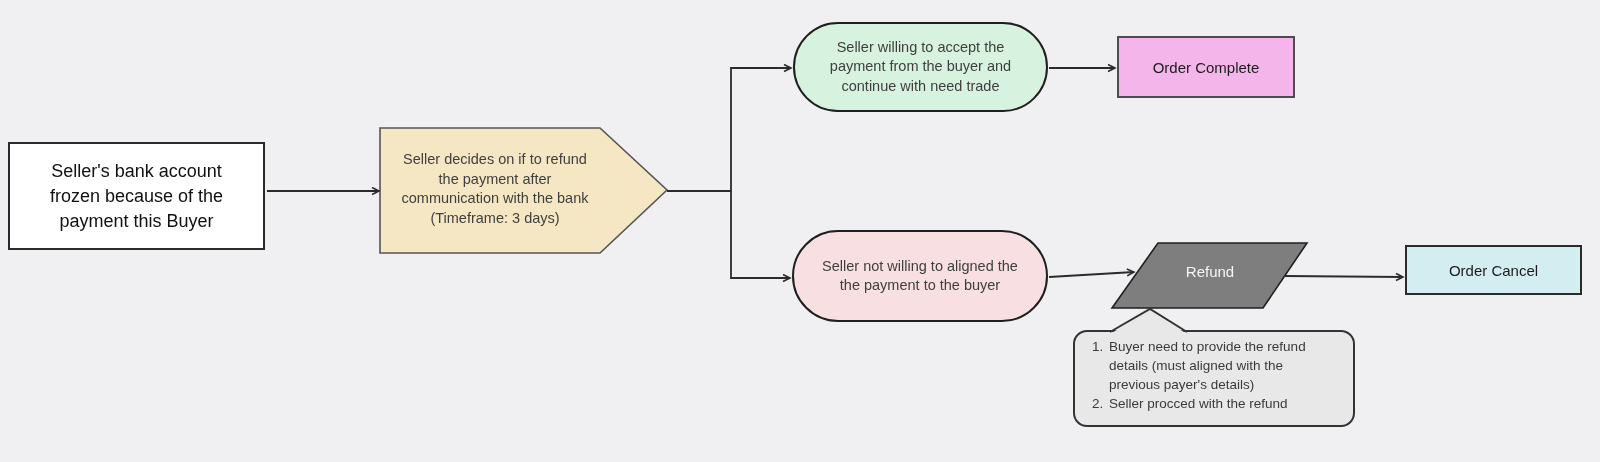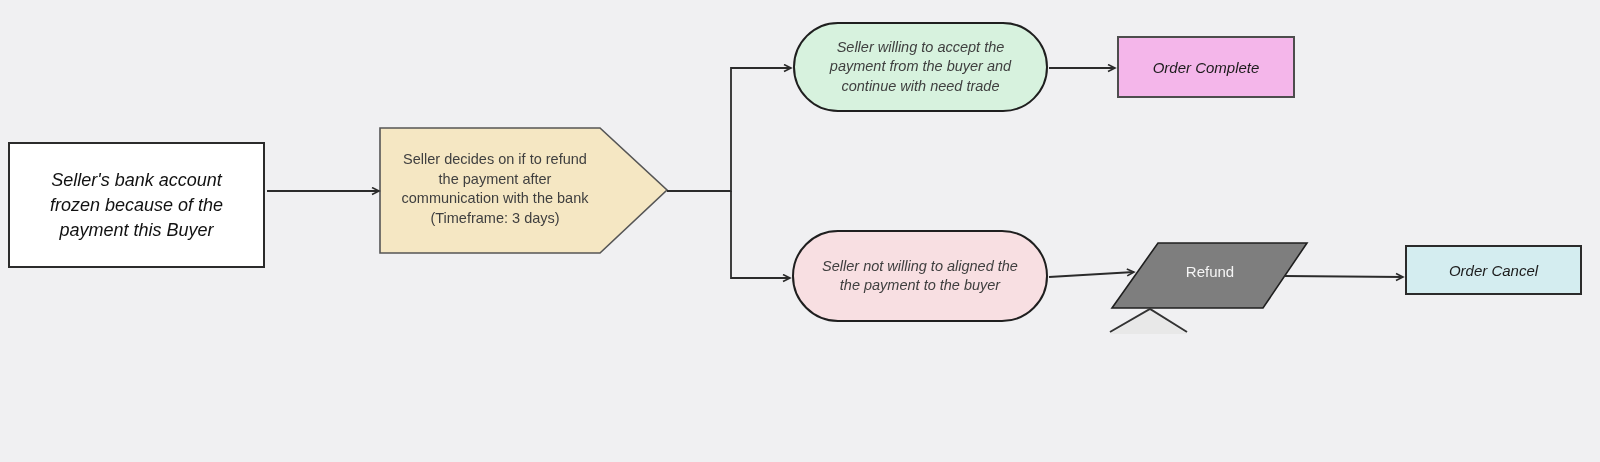--- a/index.html
+++ b/index.html
@@ -20,25 +20,24 @@
   #pointer-layer  { z-index: 3; }
 
   .node {
     position: absolute;
     box-sizing: border-box;
     display: flex;
     align-items: center;
     justify-content: center;
     text-align: center;
     z-index: 2;
-    font-style: italic;
   }
 
   .start-box {
-    left: 8px; top: 142px; width: 257px; height: 126px;
+    left: 8px; top: 142px; width: 257px; height: 108px;
     background: var(--start-fill);
     border: 2px solid var(--start-border);
     font-size: 18px; line-height: 25px;
     color: var(--dark-text);
   }
 
   .decision-text {
     position: absolute;
     left: 386px; top: 150px; width: 218px;
     text-align: center;
@@ -173,19 +172,25 @@
       <div>the payment to the buyer</div>
     </div>
   </div>
 
   <div class="refund-label">Refund</div>
 
   <div class="node label-box order-cancel">
     <span>Order Cancel</span>
   </div>
 
+  <div class="note-box">
+    <ol>
+      <li>Buyer need to provide the refund details (must aligned with the previous payer's details)</li>
+      <li>Seller procced with the refund</li>
+    </ol>
+  </div>
 
   <svg id="pointer-layer" class="layer">
     <polygon class="pointer-fill" points="1110,334 1150,310 1187,334"></polygon>
     <path class="pointer-edge" d="M1110,332 L1150,309 L1187,332"></path>
   </svg>
 
 </div>
 
 </body></html>

